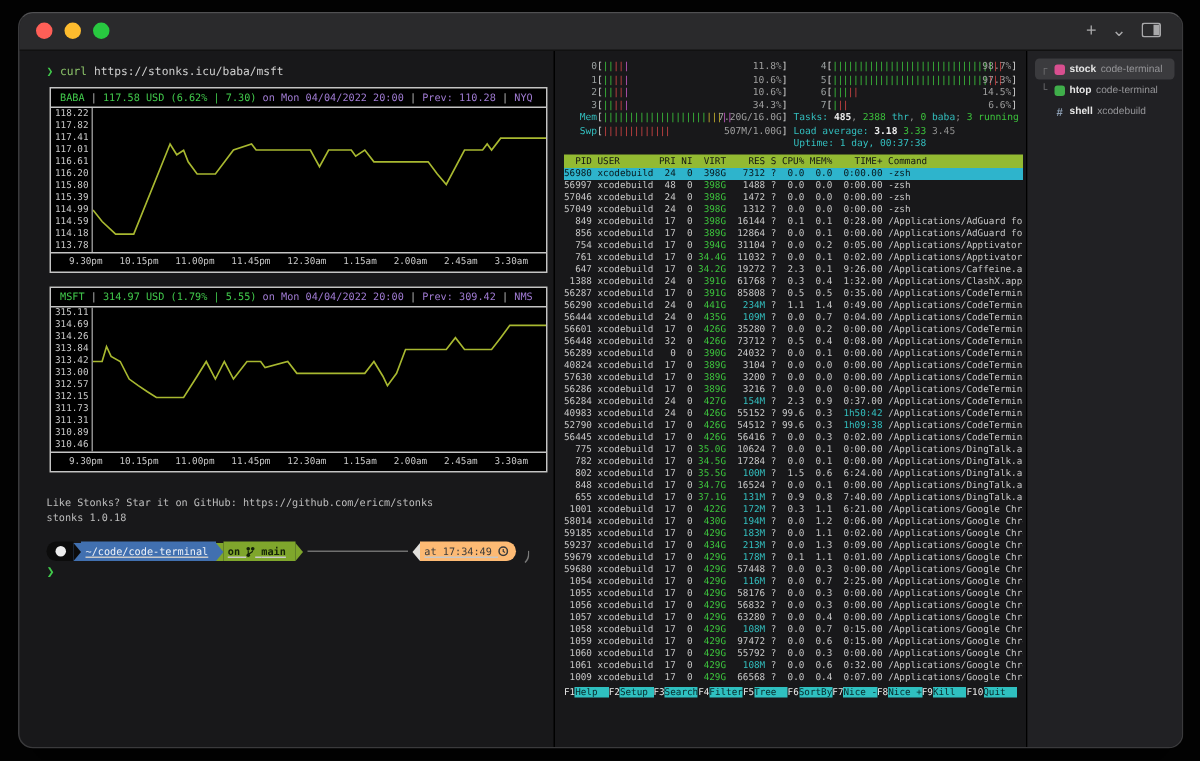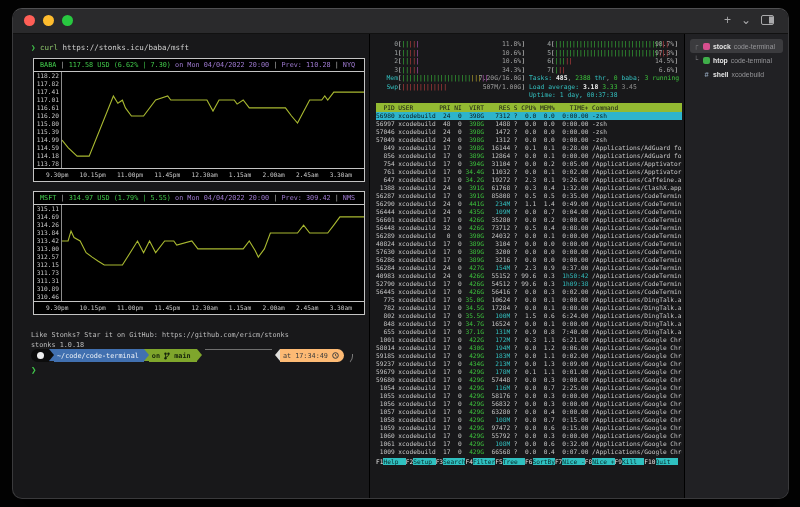--- a/index.html
+++ b/index.html
@@ -30,21 +30,21 @@
   .chart-main{display:flex;height:96px;}
   .ylabels{width:28px;font-size:6.2px;line-height:8px;text-align:right;color:#c9c9c9;
            padding-right:2px;border-right:1px solid #8d8d8d;box-sizing:border-box;}
   .plot{flex:1;position:relative;}
   .plot svg{position:absolute;left:0;top:0;width:100%;height:100%;}
   .xlabels{border-top:1px solid #c4c4c4;display:flex;justify-content:space-between;
            font-size:6.2px;line-height:12px;height:12px;color:#c9c9c9;padding:0 12px;}
   .gh-line{font-size:6.8px;margin-top:16px;color:#bdbdbd;white-space:pre;}
   .ver-line{font-size:6.8px;color:#bdbdbd;margin-top:2px;}
   
-  .p10k{display:flex;height:13px;margin-top:0;font-size:6.8px;width:322px;}
+  .p10k{display:flex;align-items:center;height:13px;margin-top:12px;font-size:6.8px;width:322px;text-decoration:underline;}
   .seg{display:flex;align-items:center;height:13px;}
   .seg-os{background:#0c0c0c;border-radius:7px 0 0 7px;padding:0 5px 0 6px;}
   .os-dot{width:7px;height:7px;border-radius:50%;background:#ededed;}
   .arr{width:0;height:0;border-top:6.5px solid transparent;border-bottom:6.5px solid transparent;}
   .a1{border-left:5px solid #0c0c0c;background:#4170b0;}
   .a2{border-left:5px solid #4170b0;background:#7fa62c;}
   .a3{border-left:5px solid #7fa62c;background:transparent;}
   .seg-path{background:#4170b0;color:#eef2f8;padding:0 5px 0 3px;white-space:pre;}
   .seg-git{background:#7fa62c;color:#15230a;padding:0 6px 0 3px;white-space:pre;font-weight:bold;}
   .pline{flex:1;height:0;border-top:1px solid #6f6f6f;margin:0 3px;}

